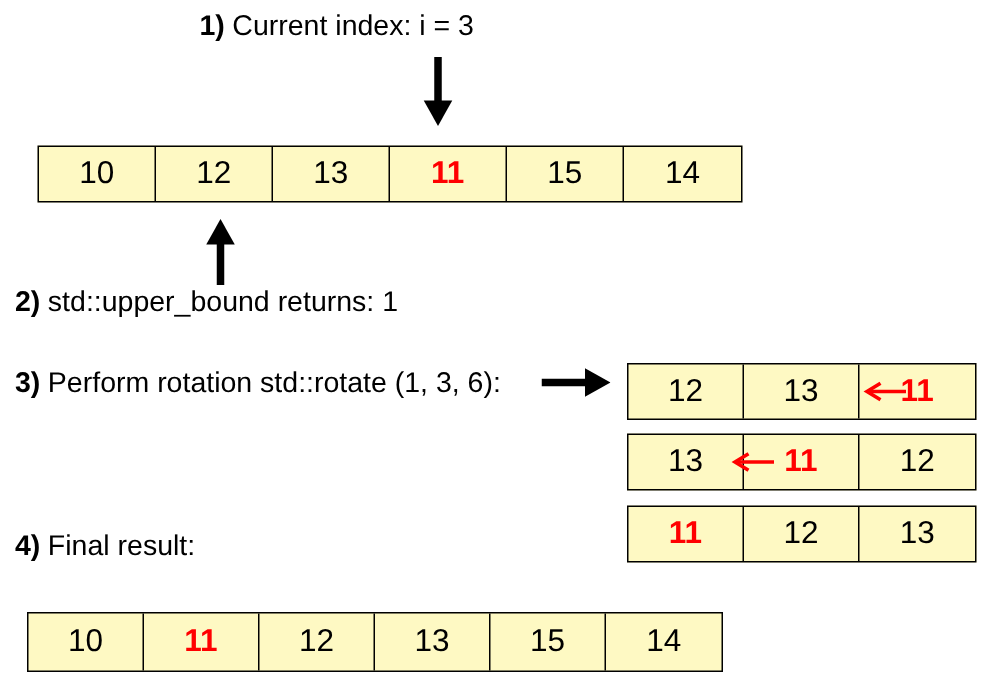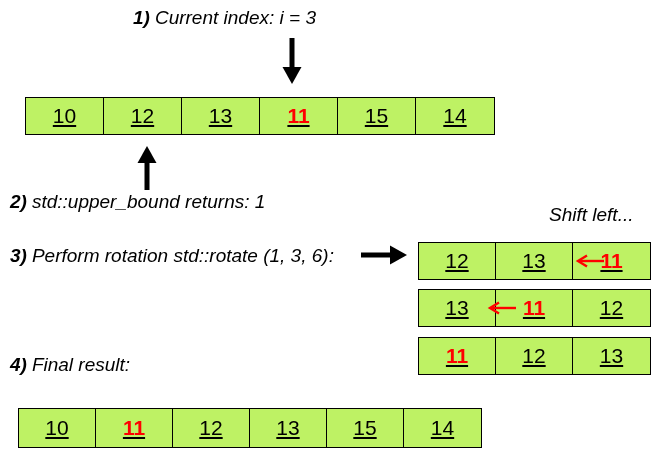--- a/index.html
+++ b/index.html
@@ -12,29 +12,27 @@
     height: 460px;
     background: #ffffff;
     overflow: hidden;
   }
   .label {
     position: absolute;
     font-size: 19px;
     line-height: 22px;
     white-space: nowrap;
     color: var(--ink);
-    font-style: italic;
   }
   .label b { font-weight: 700; margin-right: 5px; }
   .arr {
     position: absolute;
     display: flex;
     border: 1.5px solid #000;
-    background: #bef264;
-    text-decoration: underline;
+    background: #fef9c3;
   }
   .cell {
     width: 77px;
     height: 36px;
     border-right: 1.5px solid #000;
     display: flex;
     align-items: center;
     justify-content: center;
     font-size: 21px;
     color: var(--ink);
@@ -75,21 +73,20 @@
     <svg width="22" height="44" viewBox="0 0 22 44" fill="currentColor">
       <polygon points="11,0 1.5,17 20.5,17"></polygon>
       <rect x="8.5" y="14" width="5" height="30"></rect>
     </svg>
   </span>
 
   <div class="label" style="left:10px; top:191px;text-align:right;">
     <b>2)</b><span>std::upper_bound returns: 1</span>
   </div>
 
-  <div class="label" style="left:549px; top:204px;">Shift left...</div>
 
   <div class="label" style="left:10px; top:245px;">
     <b>3)</b><span>Perform rotation std::rotate (1, 3, 6):</span>
   </div>
 
   <span class="icon" style="left:361px; top:244px;">
     <svg width="46" height="22" viewBox="0 0 46 22" fill="currentColor">
       <rect x="0" y="8.5" width="31" height="5"></rect>
       <polygon points="29,1.5 29,20.5 46,11"></polygon>
     </svg>

